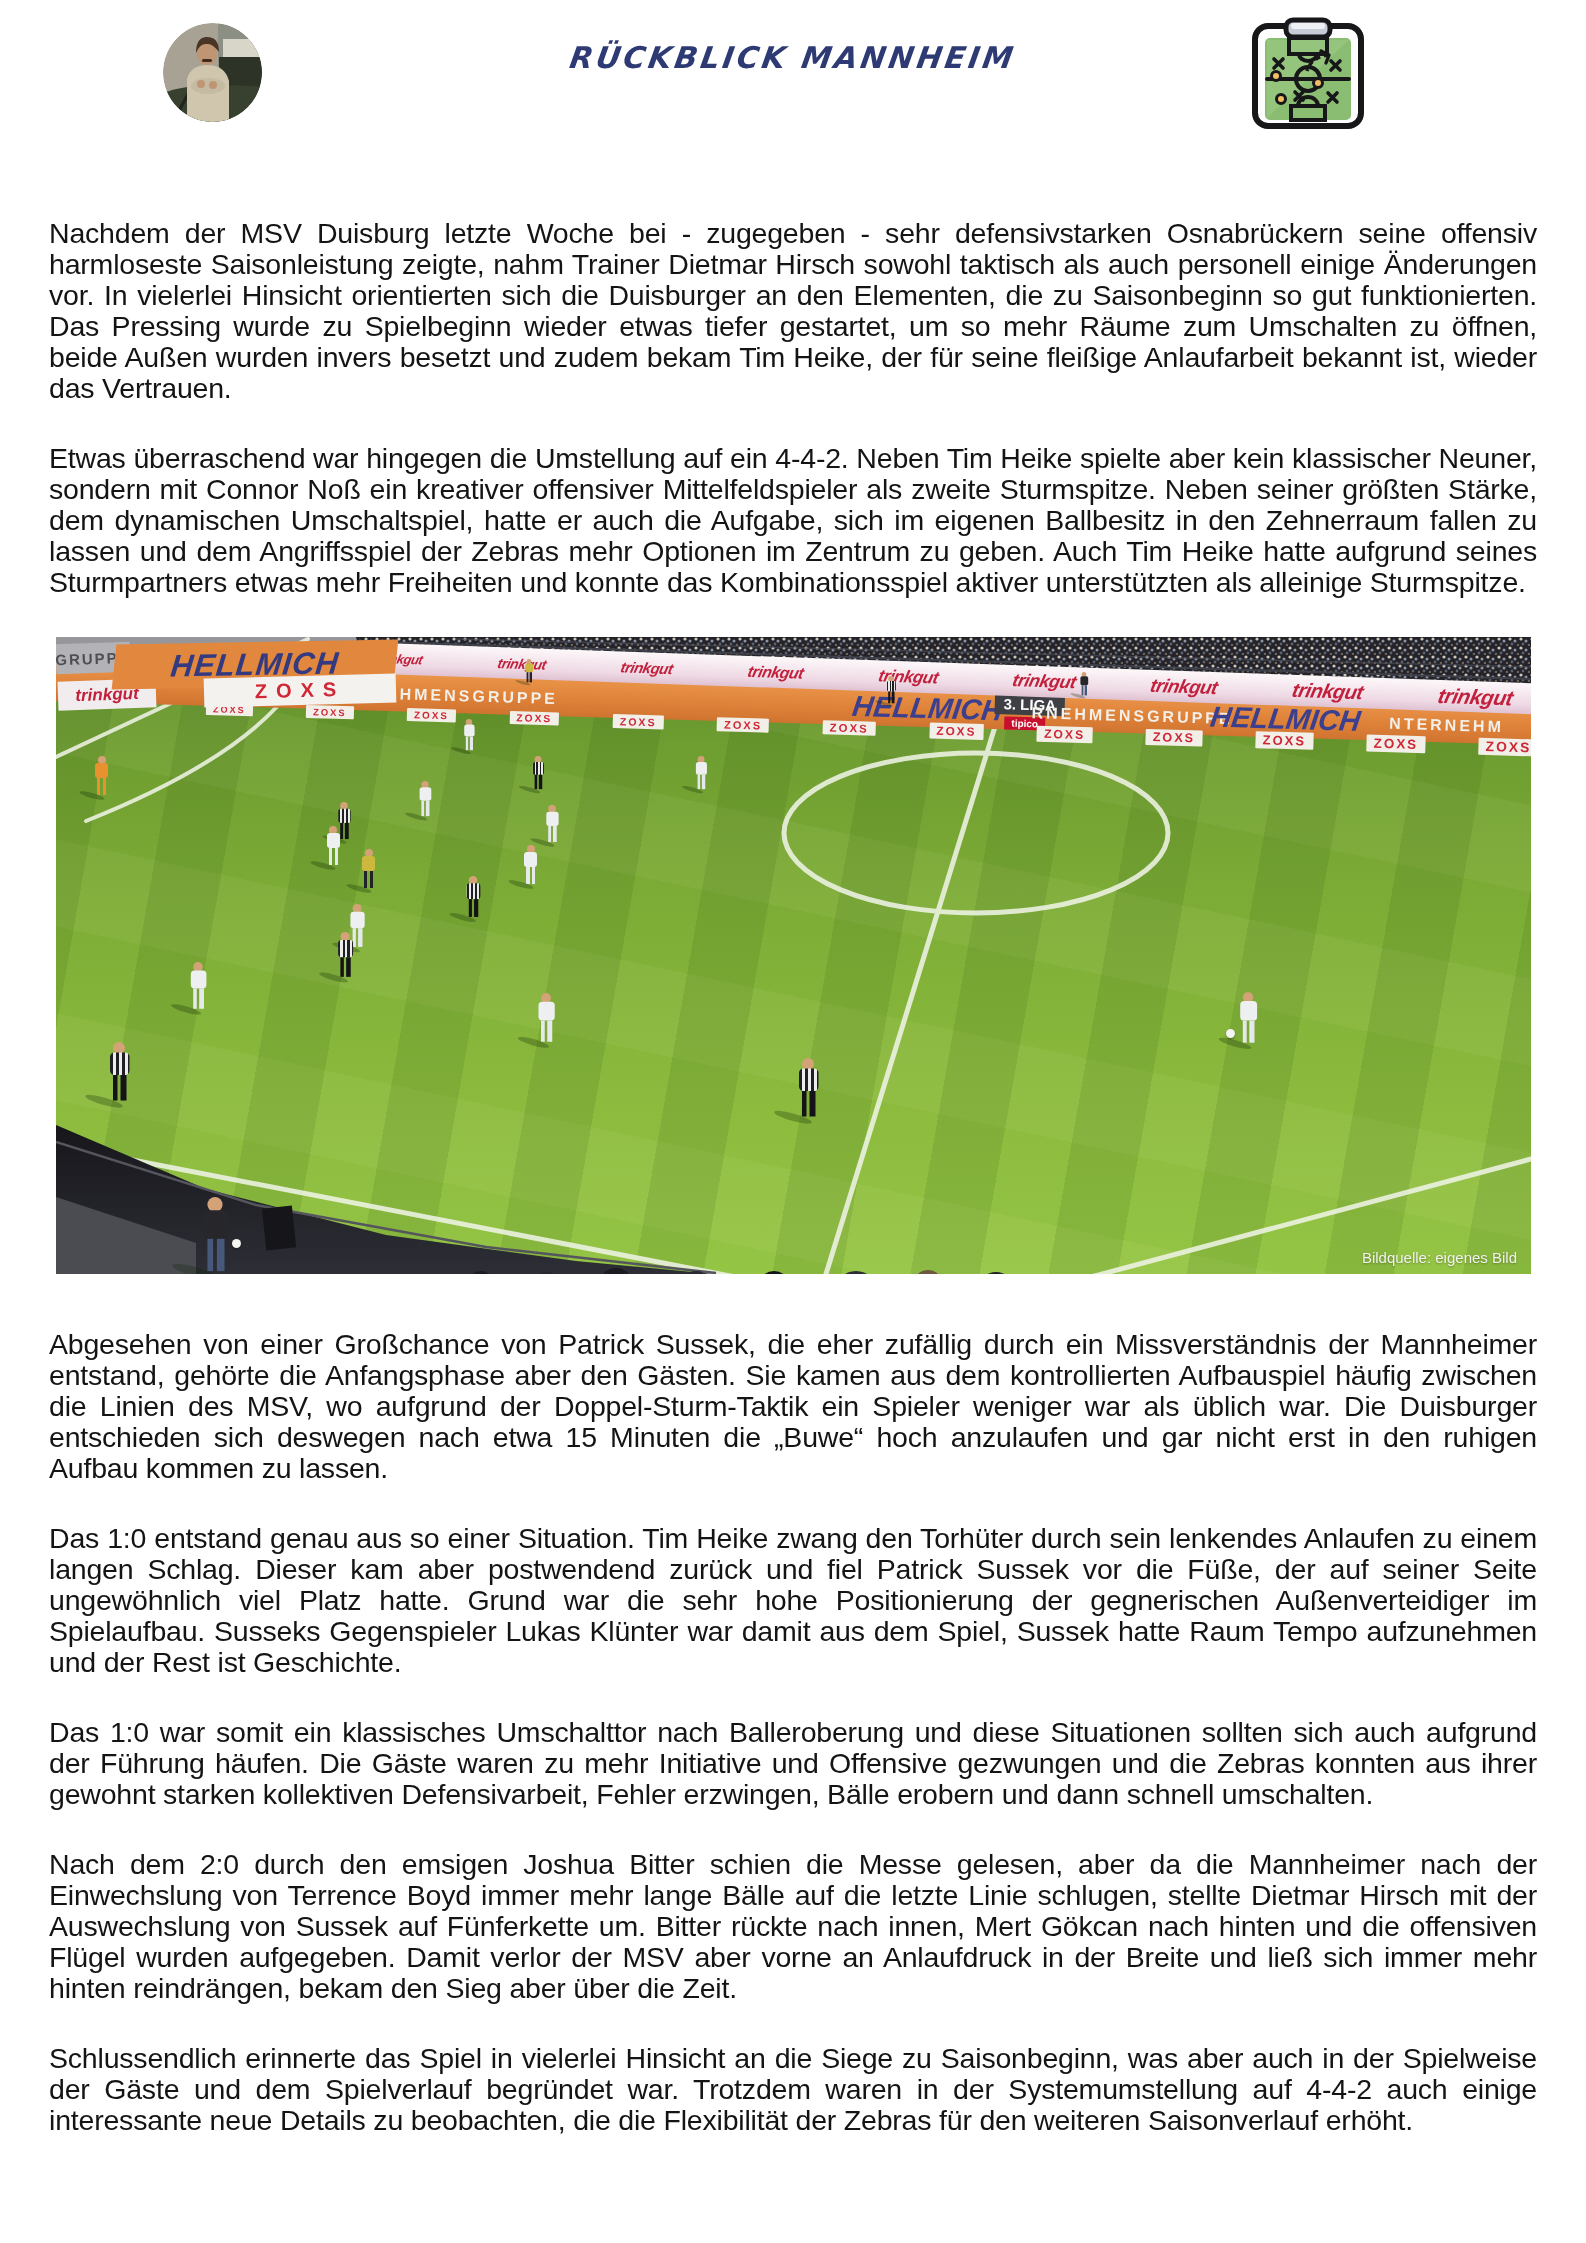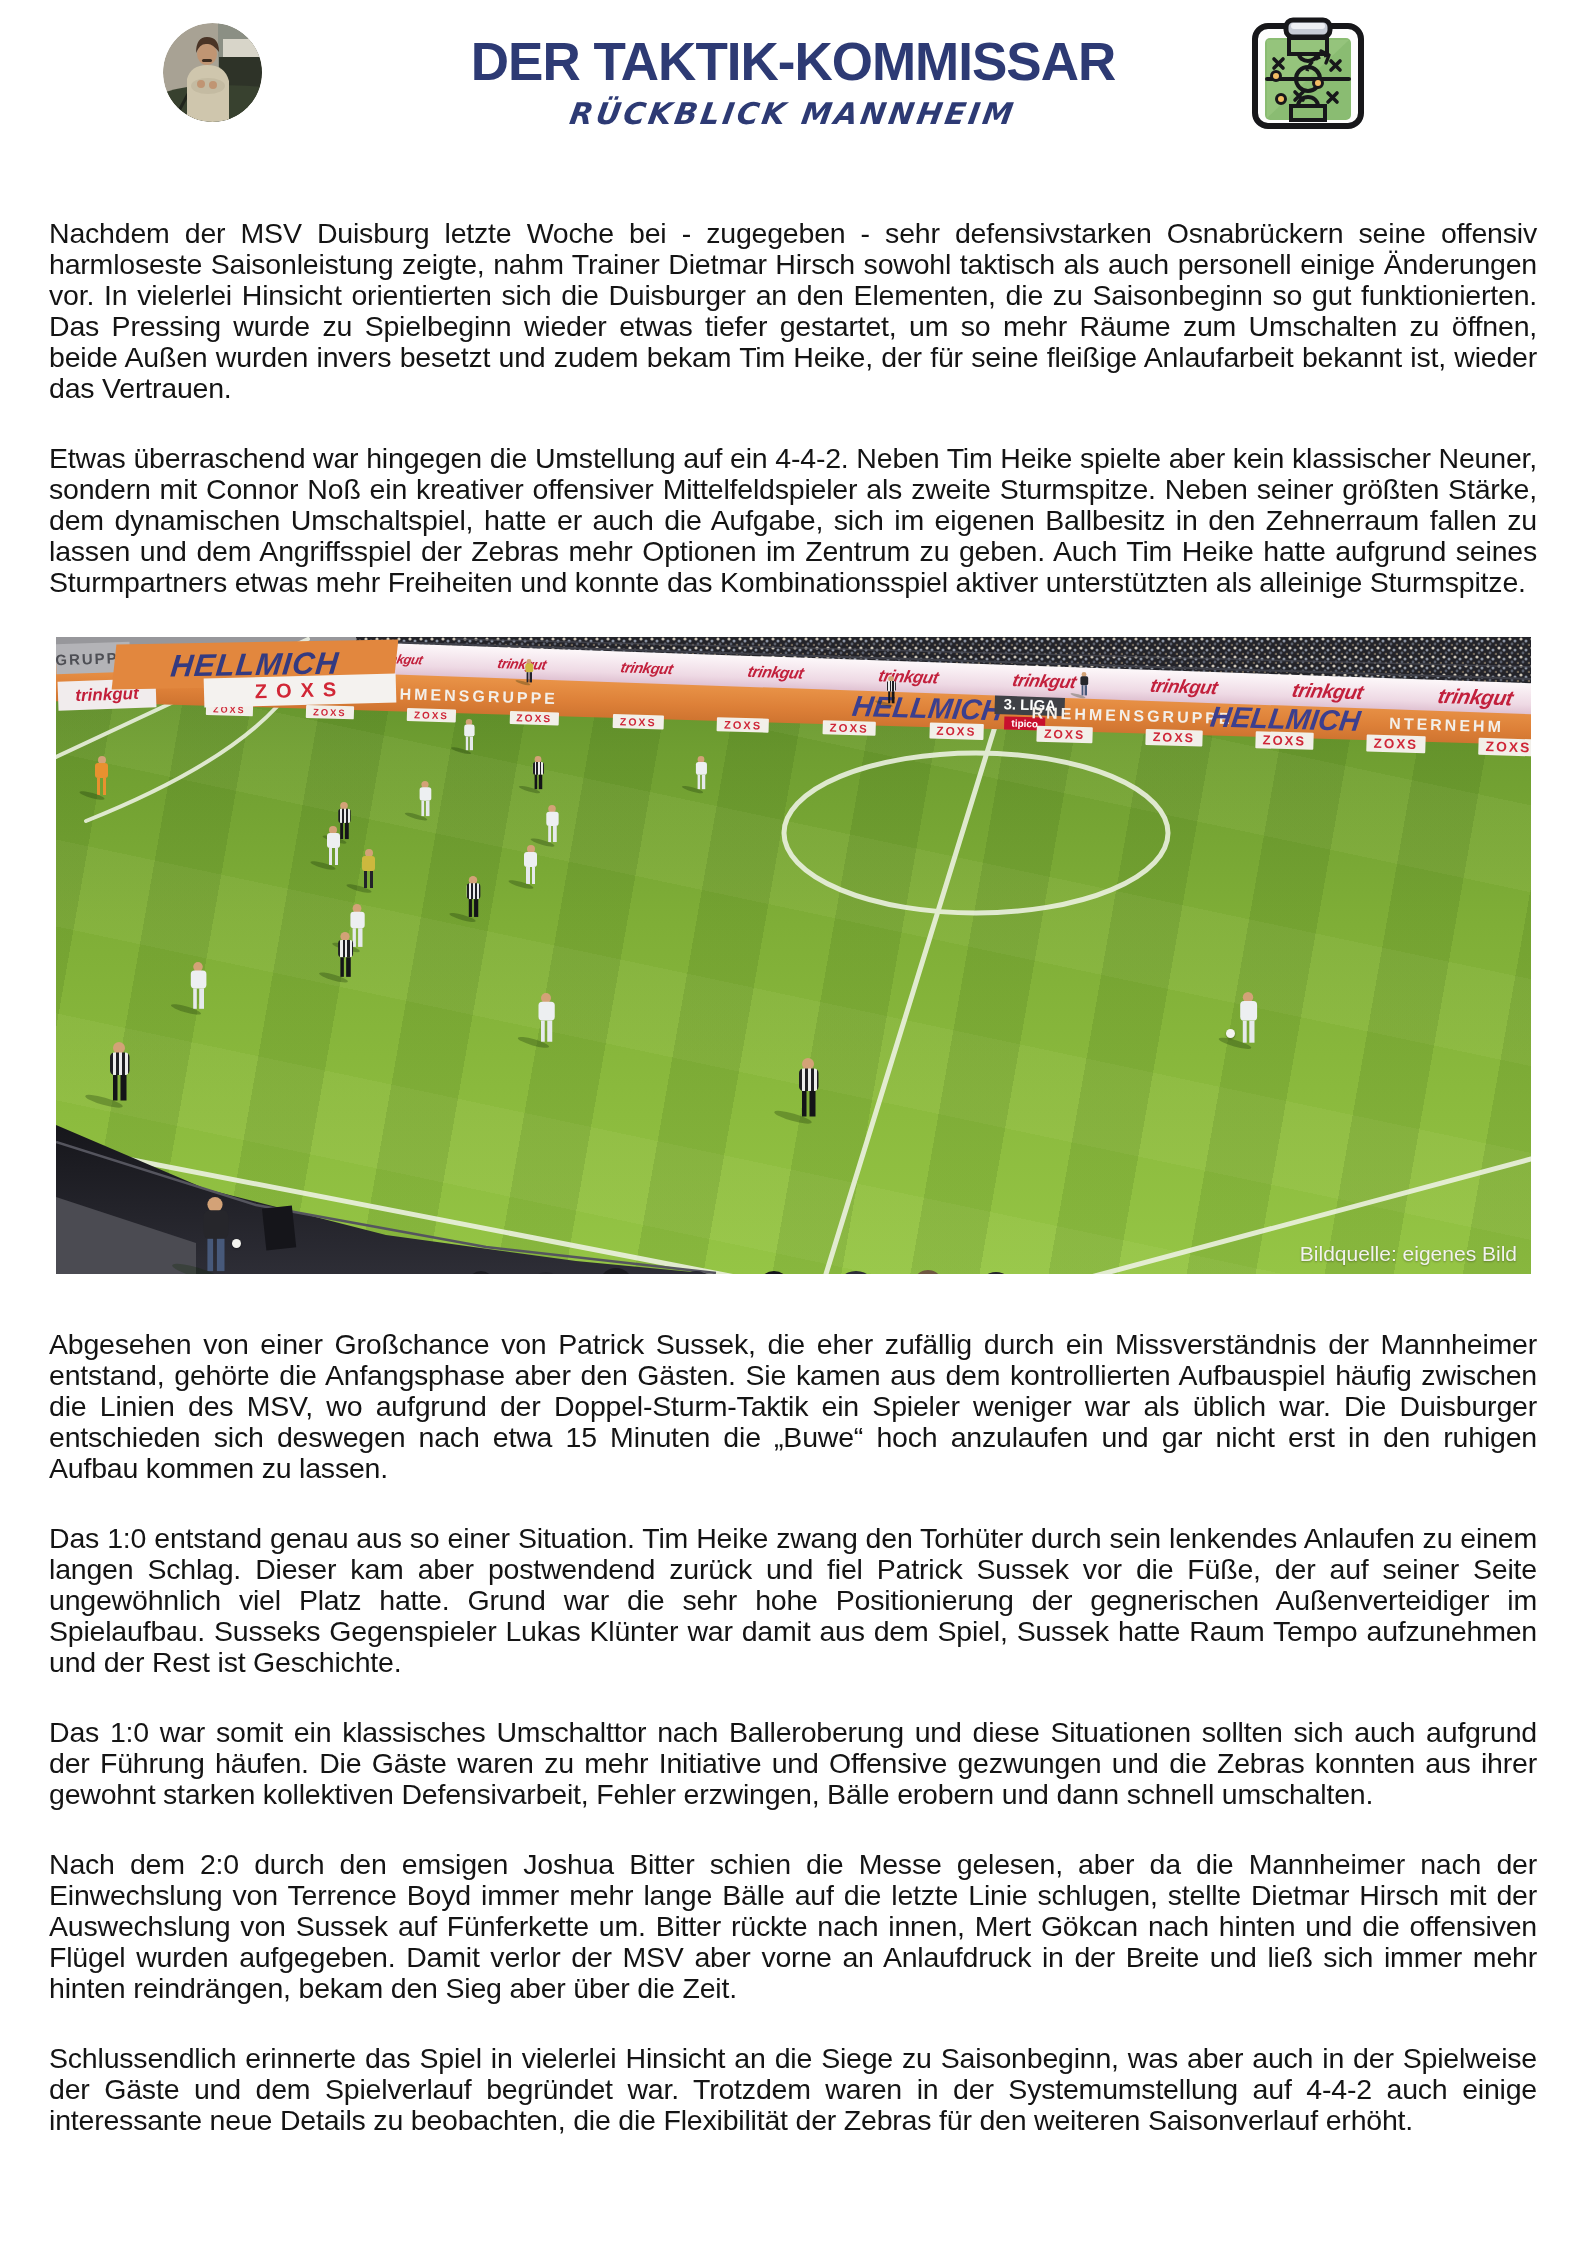--- a/index.html
+++ b/index.html
@@ -43,21 +43,21 @@
   .chip{background:#f2efe9;color:#cf2738;font-weight:700;letter-spacing:2px;padding:1px 7px;border-radius:1px;}
   .lb{position:absolute;display:flex;align-items:center;justify-content:center;white-space:nowrap;}
   .lb-gruppe{left:0;top:6px;width:74px;height:30px;background:#b3b3b7;color:#4e4f55;
              font-size:15px;letter-spacing:2px;font-weight:600;transform:rotate(-2deg);z-index:5;}
   .lb-hellmich{left:58px;top:5px;width:282px;height:45px;background:#e2873e;color:#343a80;
              font-size:31px;font-weight:800;font-style:italic;letter-spacing:1px;transform:rotate(-1deg) skewX(-7deg);z-index:6;}
   .lb-zoxs{left:148px;top:39px;width:192px;height:29px;background:#f4f2ef;color:#d12736;
              font-size:20px;font-weight:700;letter-spacing:9px;transform:rotate(-1.5deg);z-index:7;}
   .lb-trinkgut{left:2px;top:43px;width:98px;height:29px;background:#f1eced;color:#c21f3a;
              font-size:17px;font-weight:800;font-style:italic;transform:rotate(-2deg);z-index:5;}
-  .caption{position:absolute;right:14px;bottom:8px;z-index:8;color:#f2f2ee;font-size:21px;
+  .caption{position:absolute;right:14px;bottom:8px;z-index:8;color:#f2f2ee;font-size:15px;
            text-shadow:0 1px 2px rgba(0,0,0,.3);margin-left:32px;}
   
   .player{position:absolute;z-index:6;width:14px;height:40px;}
   .player .head{width:8px;height:8px;border-radius:50%;margin:0 auto;background:#d3a277;}
   .player .torso{width:13px;height:15px;border-radius:3px;margin:-1px auto 0;}
   .player .legs{width:9px;height:17px;margin:0 auto;display:flex;justify-content:space-between;}
   .player .legs i{width:3.2px;height:100%;display:block;}
   .player::after{content:"";position:absolute;left:-16px;bottom:-2px;width:26px;height:5px;border-radius:50%;
                  background:rgba(15,40,5,.28);transform:rotate(16deg);}
   .k-white .torso{background:#edeff1;}  .k-white .legs i{background:#e6e9ec;}
@@ -95,21 +95,20 @@
           <path d="M33,30 Q33,14 44,14 Q56,14 56,29 Q49,20 44,21 Q37,20 33,30 Z" fill="#4a3426"></path>
           <rect x="39" y="36" width="10" height="3" rx="1.5" fill="#3c2b1e"></rect>
           <ellipse cx="45" cy="63" rx="17" ry="8" fill="#c4bba2"></ellipse>
           <circle cx="38" cy="61" r="4" fill="#c09573"></circle>
           <circle cx="50" cy="62" r="4" fill="#c09573"></circle>
         </g>
       </svg>
     </div>
 
     <div class="title-block">
-      <div class="title">DER TAKTIK-KOMMISSAR</div>
       <div class="subtitle">RÜCKBLICK MANNHEIM</div>
     </div>
 
     <div class="board-icon">
       <svg viewBox="0 0 130 120" width="130" height="120">
         <rect x="12" y="16" width="106" height="100" rx="13" fill="#fdfdfd" stroke="#17171a" stroke-width="6"></rect>
         <rect x="22" y="28" width="86" height="82" rx="5" fill="#8abc72"></rect>
         <path d="M24,30 h82 L24,108 Z" fill="#97c67e" opacity="0.8"></path>
         <g stroke="#17171a" stroke-width="4" fill="none" stroke-linecap="round">
           <line x1="24" y1="69" x2="106" y2="69"></line>

